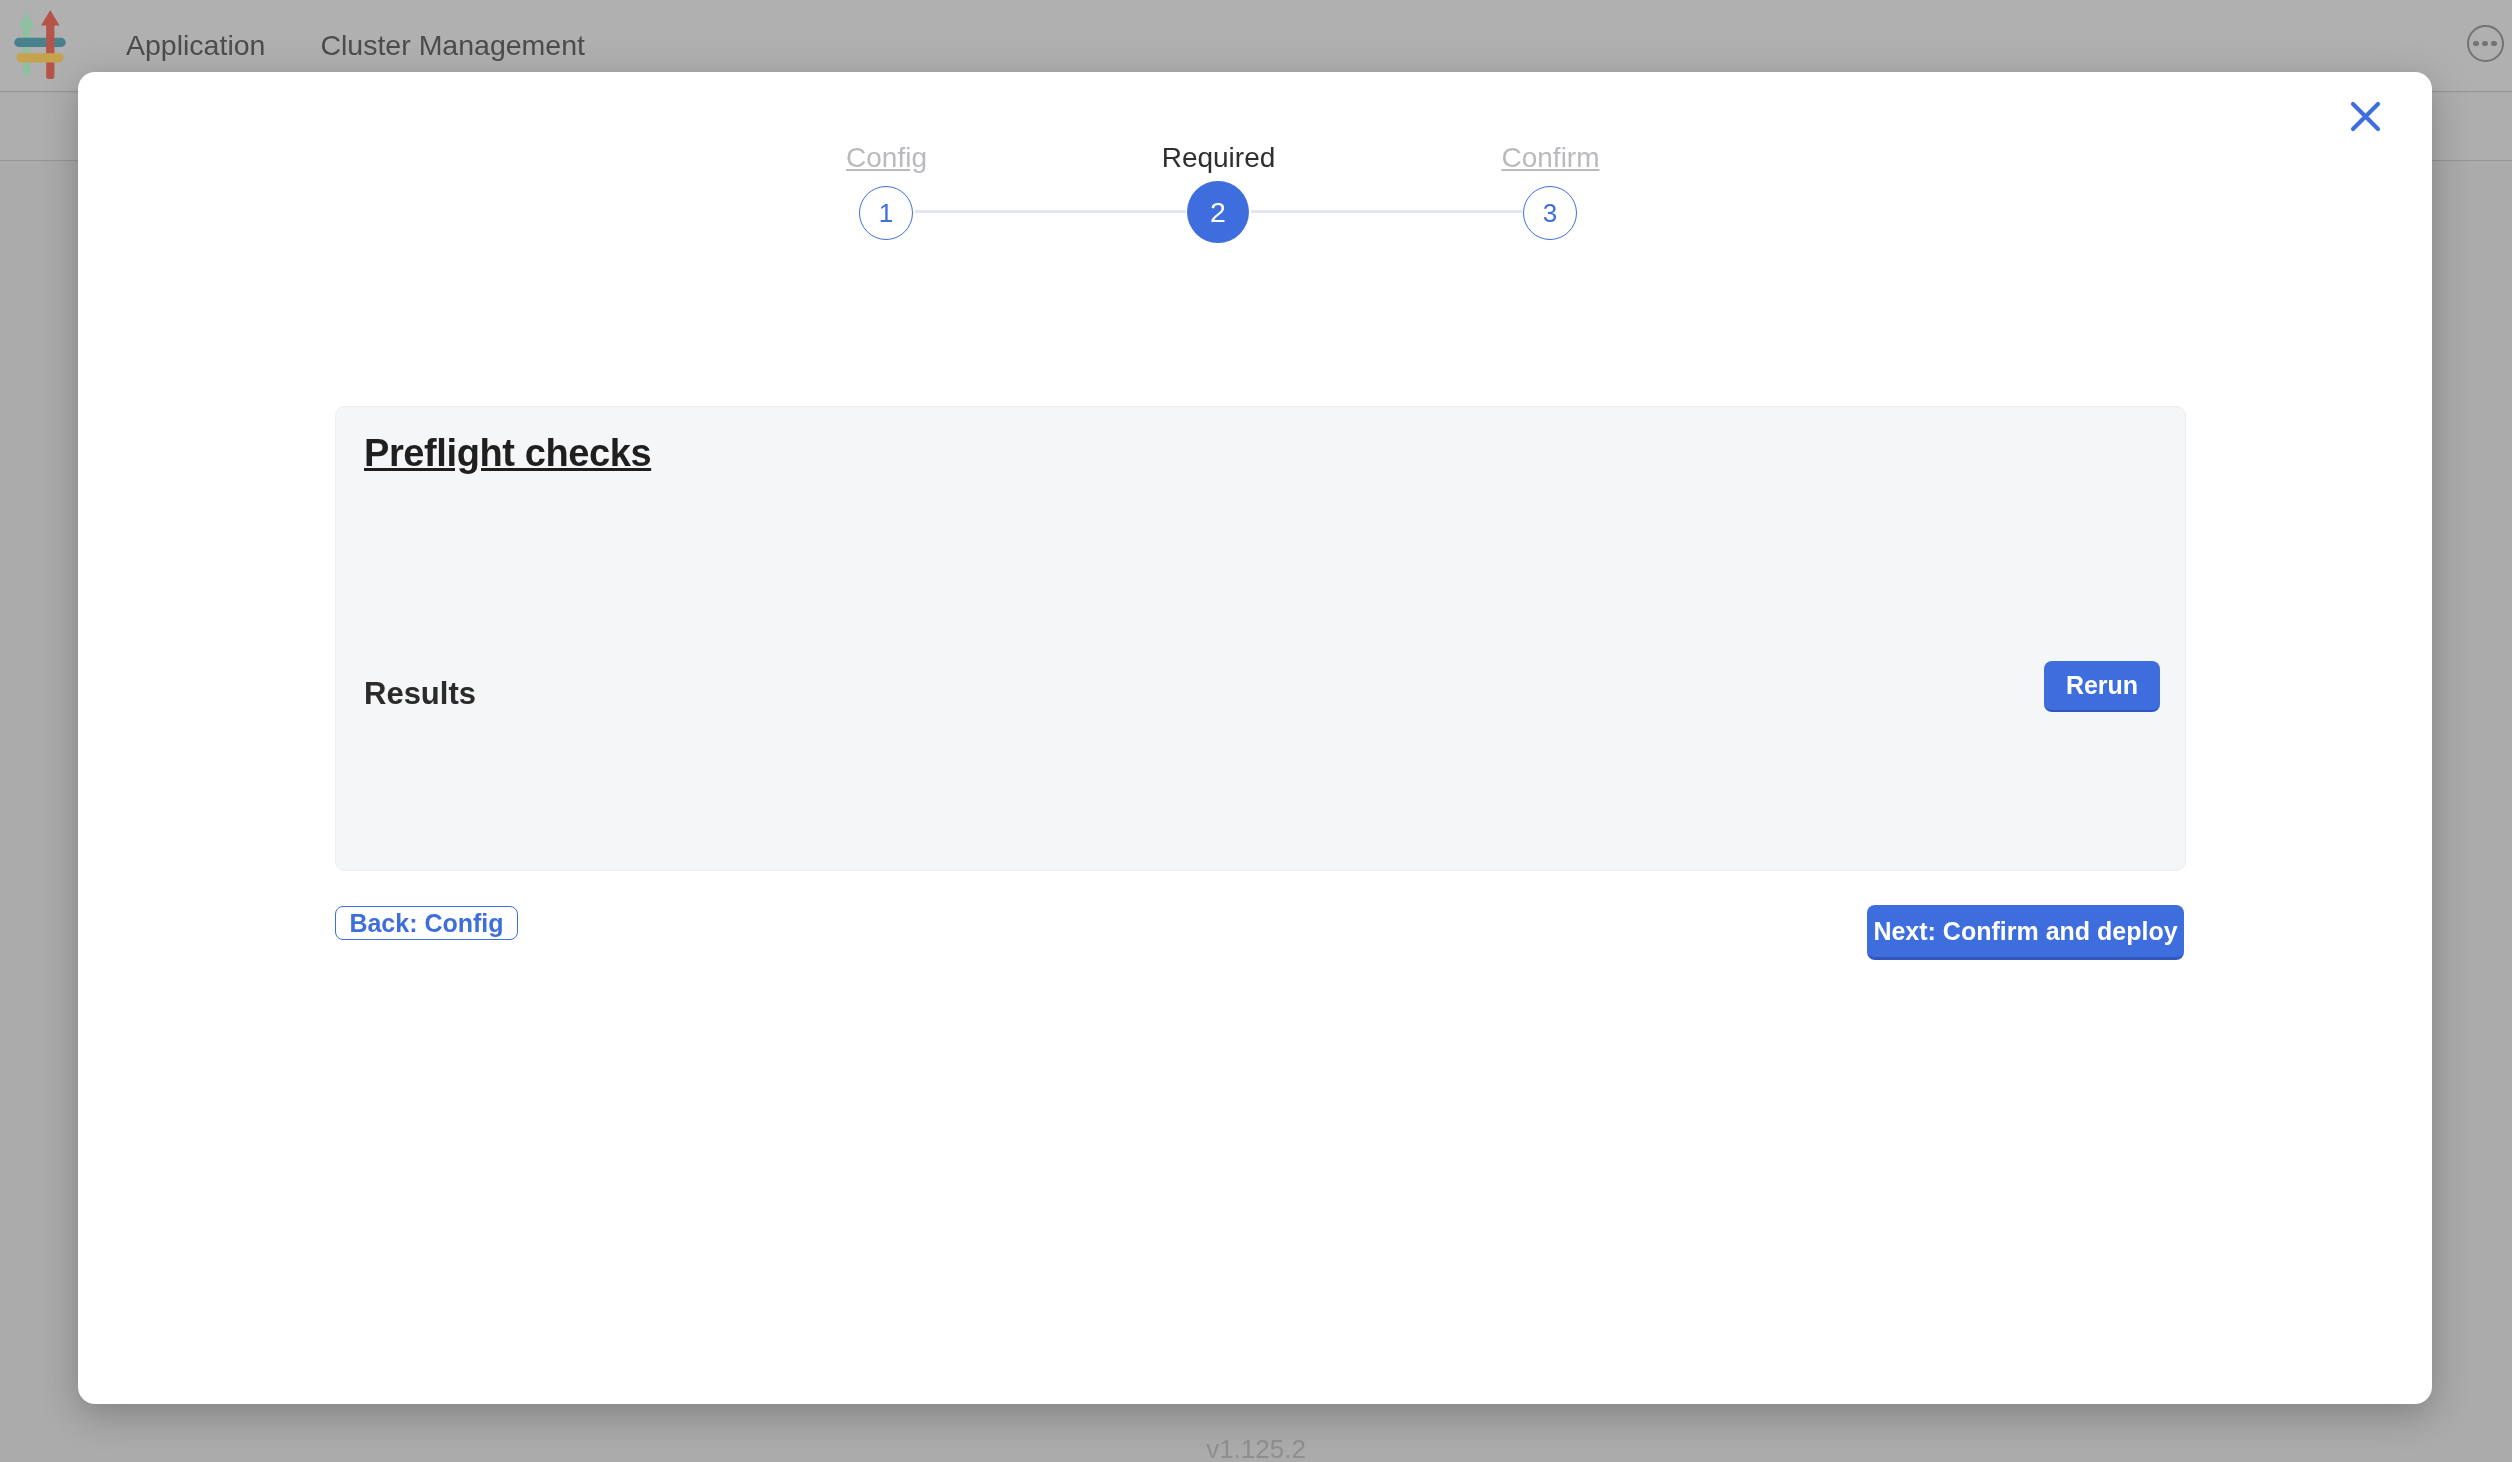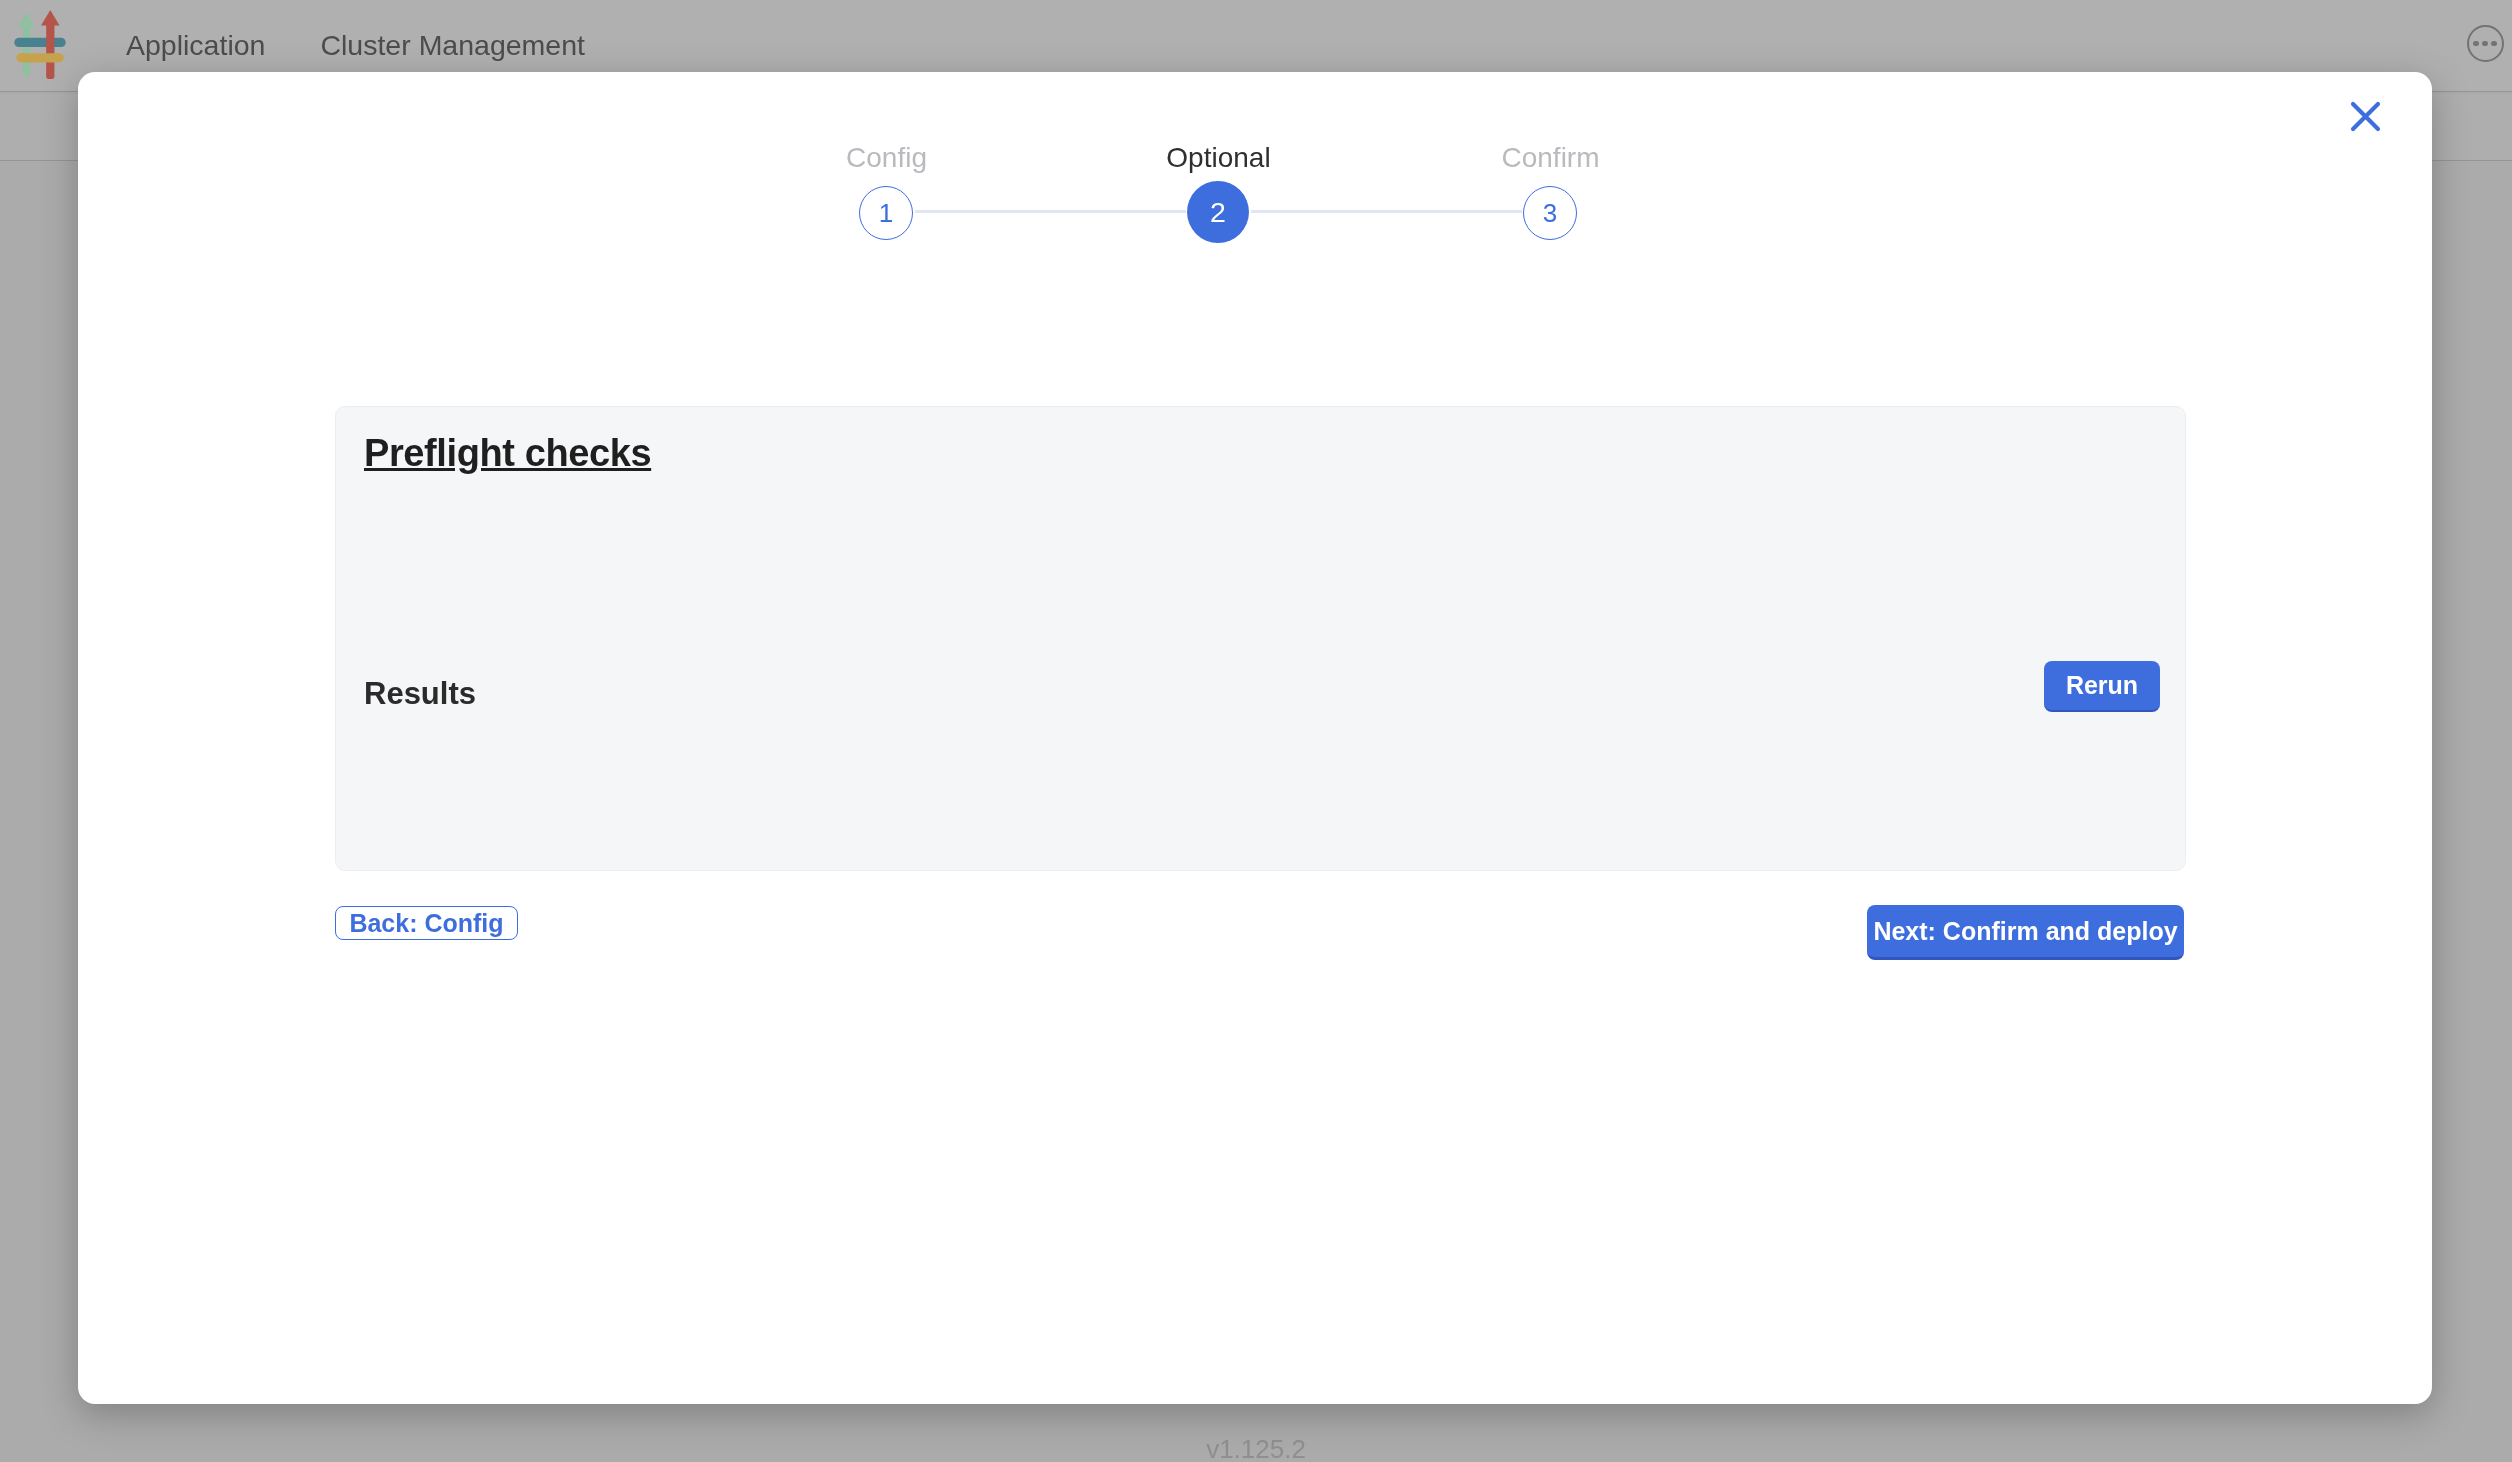--- a/index.html
+++ b/index.html
@@ -30,21 +30,21 @@
   .modal { position:absolute; left:78px; top:72px; width:2354px; height:1332px;
            background:#ffffff; border-radius:17px;
            box-shadow:0 10px 37px rgba(0,0,0,0.25); }
 
   .close-x { position:absolute; top:27px; right:49px; width:35px; height:35px; cursor:pointer; }
   .close-x svg { width:100%; height:100%; }
 
   
   .stepper { position:absolute; left:721px; top:70px; width:839px; height:109px; }
   .step-label { position:absolute; top:0; width:335px; text-align:center; font-size:28px; }
-  .step-label.inactive { color:var(--stepInactiveText); }
+  .step-label.inactive { color:var(--stepInactiveText);text-decoration:underline; }
   .step-label.active { color:#2f2f30; }
   .step-circle { position:absolute; border-radius:50%; display:flex; align-items:center; justify-content:center; cursor:pointer; }
   .step-circle.outline { width:54px; height:54px; top:44px; background:#fff;
                          border:1.7px solid var(--primary); color:var(--primary); font-size:26px; }
   .step-circle.filled { width:62px; height:62px; top:39px; background:var(--primary);
                         color:#fff; font-size:28.5px; }
   .step-line { position:absolute; top:68px; height:2.5px; background:var(--stepLine); }
 
   
   .card { position:absolute; left:257px; top:334px; width:1851px; height:465px;
@@ -115,21 +115,21 @@
   <div class="modal">
 
     <div class="close-x">
       <svg viewBox="0 0 42 42">
           <path d="M6 6 L36 36 M36 6 L6 36" stroke="#3e6edd" stroke-width="5" stroke-linecap="round" fill="none"></path>
         </svg>
     </div>
 
     <div class="stepper">
       <div class="step-label inactive" style="left:-80px">Config</div>
-      <div class="step-label active" style="left:252px">Optional</div>
+      <div class="step-label active" style="left:252px">Required</div>
       <div class="step-label inactive" style="left:584px">Confirm</div>
 
       <div class="step-line" style="left:116px; width:271px"></div>
       <div class="step-line" style="left:452px; width:271px"></div>
 
       <div class="step-circle outline" style="left:60px">1</div>
       <div class="step-circle filled" style="left:388px">2</div>
       <div class="step-circle outline" style="left:724px">3</div>
     </div>
 

